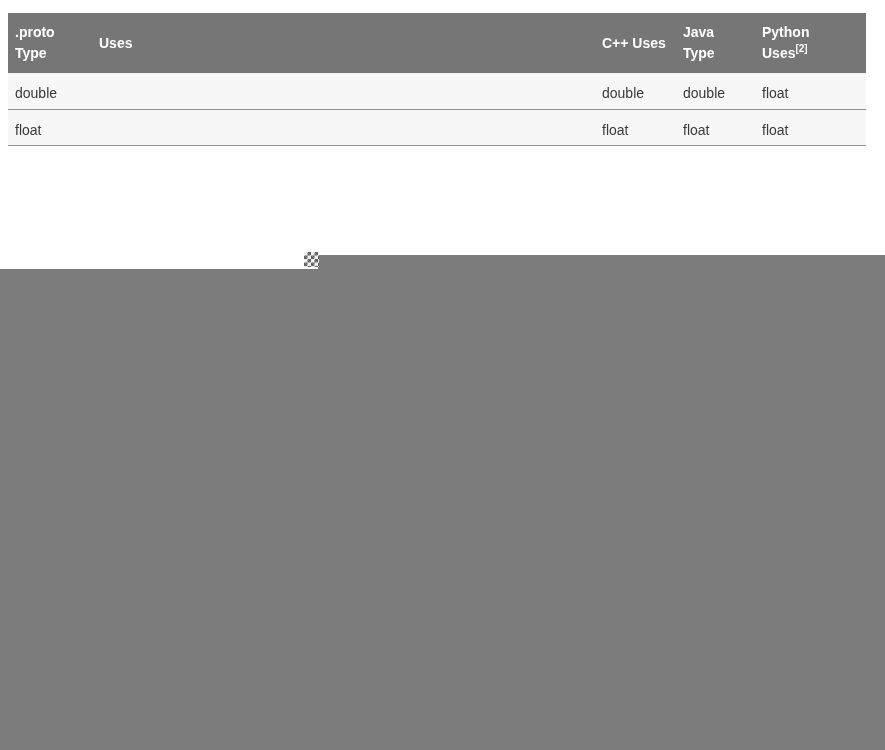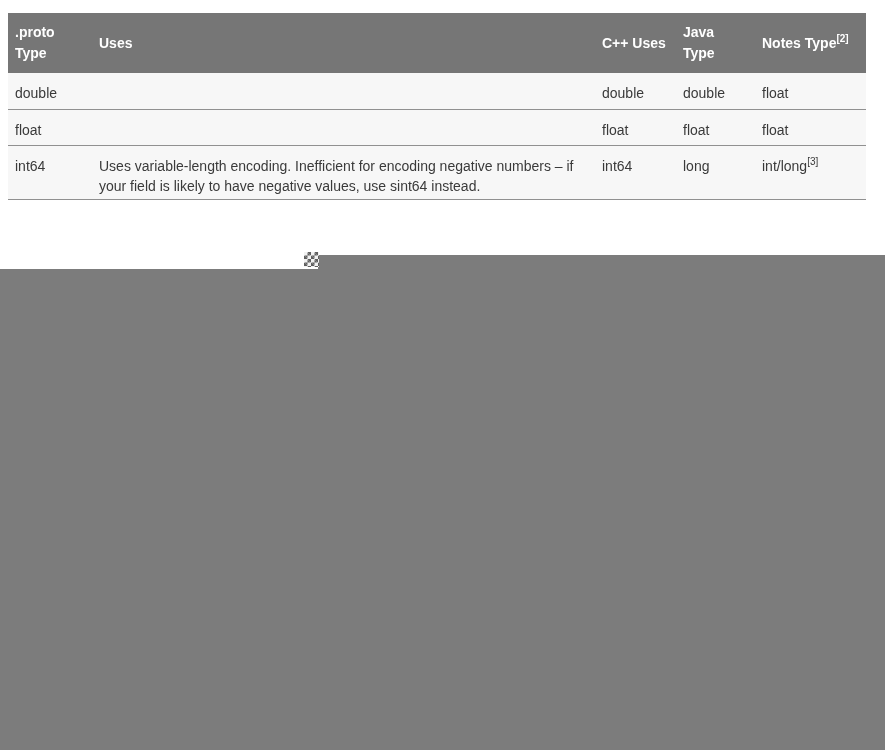--- a/index.html
+++ b/index.html
@@ -81,42 +81,35 @@
       <col class="c3">
       <col class="c4">
       <col class="c5">
   </colgroup>
   <thead>
     <tr class="rh">
       <th><span>.proto Type</span></th>
       <th><span>Uses</span></th>
       <th><span>C++ Uses</span></th>
       <th><span>Java Type</span></th>
-      <th><span>Notes Type</span><sup>[2]</sup></th>
+      <th><span>Python Uses</span><sup>[2]</sup></th>
     </tr>
   </thead>
   <tbody>
     <tr class="r36">
       <td>double</td>
       <td></td>
       <td>double</td>
       <td>double</td>
       <td><span>float</span></td>
     </tr>
     <tr class="r36">
       <td>float</td>
       <td></td>
       <td>float</td>
       <td>float</td>
       <td><span>float</span></td>
     </tr>
-    <tr class="r50">
-      <td>int64</td>
-      <td>Uses variable-length encoding. Inefficient for encoding negative numbers – if your field is likely to have negative values, use sint64 instead.</td>
-      <td>int64</td>
-      <td>long</td>
-      <td><span>int/long</span><sup>[3]</sup></td>
-    </tr>
   </tbody>
 </table>
 
 <div class="mask"></div>
 <div class="handle" title=""></div>
 
 </body></html>

